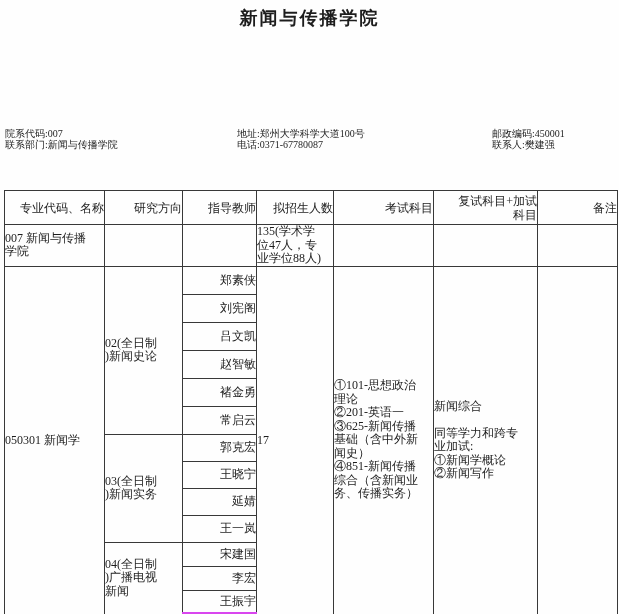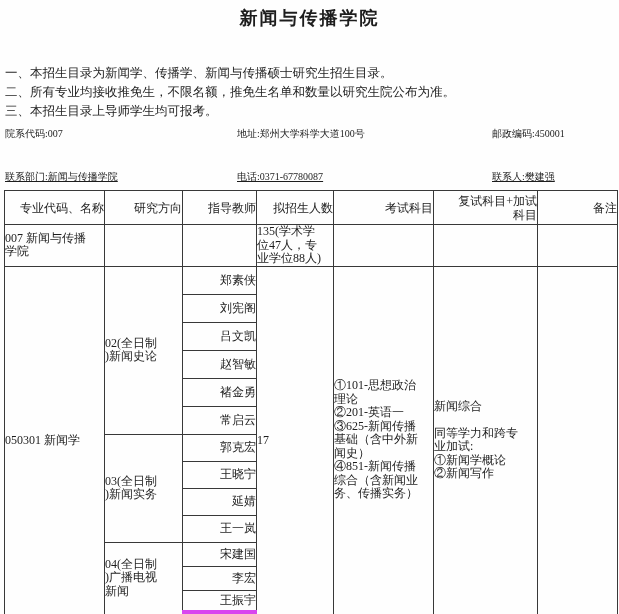--- a/index.html
+++ b/index.html
@@ -8,54 +8,49 @@
     background:#fefefe;color:#1d1d1d;overflow:hidden;
     font-family:"Liberation Serif","DejaVu Serif",serif;
   }
   .doc-title{
     position:absolute;top:6px;left:0;width:100%;
     text-align:center;font-size:18px;font-weight:bold;letter-spacing:2px;
   }
   .notes{position:absolute;left:5px;top:64px;font-size:12.5px;line-height:19px;}
   .contact span{position:absolute;font-size:10px;white-space:nowrap;}
   .c-l{left:5px;} .c-m{left:237px;} .c-r{left:492px;}
-  .row1{top:127px;} .row2{top:170px;text-decoration:underline;}
+  .row1{top:127px;} .row2{top:138px;}
   table.adm{
     position:absolute;left:4px;top:190px;width:613px;
     border-collapse:collapse;table-layout:fixed;font-size:12px;
   }
   table.adm th,table.adm td{
     border:1px solid #383838;padding:0;vertical-align:middle;
     overflow:hidden;font-weight:normal;
   }
   tr.hrow{height:34px;}
   tr.crow{height:39px;}
   tr.t28{height:28px;}
   tr.t27{height:27px;}
   tr.t24{height:24px;}
-  tr.last td{border-bottom:8px solid #d946ef;}
+  tr.last td{border-bottom:4px solid #d946ef;}
   .pre{white-space:pre-line;line-height:13.5px;}
   .tl{text-align:left;padding-left:3px;}
   .ctr{text-align:left;}
   .teacher{text-align:right;padding-left:6px;}
   .pad5{padding-left:5px;padding-right:2px;}
   th.hcell{text-align:right;white-space:pre-line;line-height:14px;}
 </style>
 </head>
 <body>
 
 <div class="page">
 
   <div class="doc-title">新闻与传播学院</div>
 
-  <div class="notes">
-    <div>一、本招生目录为新闻学、传播学、新闻与传播硕士研究生招生目录。</div>
-    <div>二、所有专业均接收推免生，不限名额，推免生名单和数量以研究生院公布为准。</div>
-    <div>三、本招生目录上导师学生均可报考。</div>
-  </div>
 
   <div class="contact">
     <span class="c-l row1">院系代码:007</span>
     <span class="c-m row1">地址:郑州大学科学大道100号</span>
     <span class="c-r row1">邮政编码:450001</span>
     <span class="c-l row2">联系部门:新闻与传播学院</span>
     <span class="c-m row2">电话:0371-67780087</span>
     <span class="c-r row2">联系人:樊建强</span>
   </div>
 

